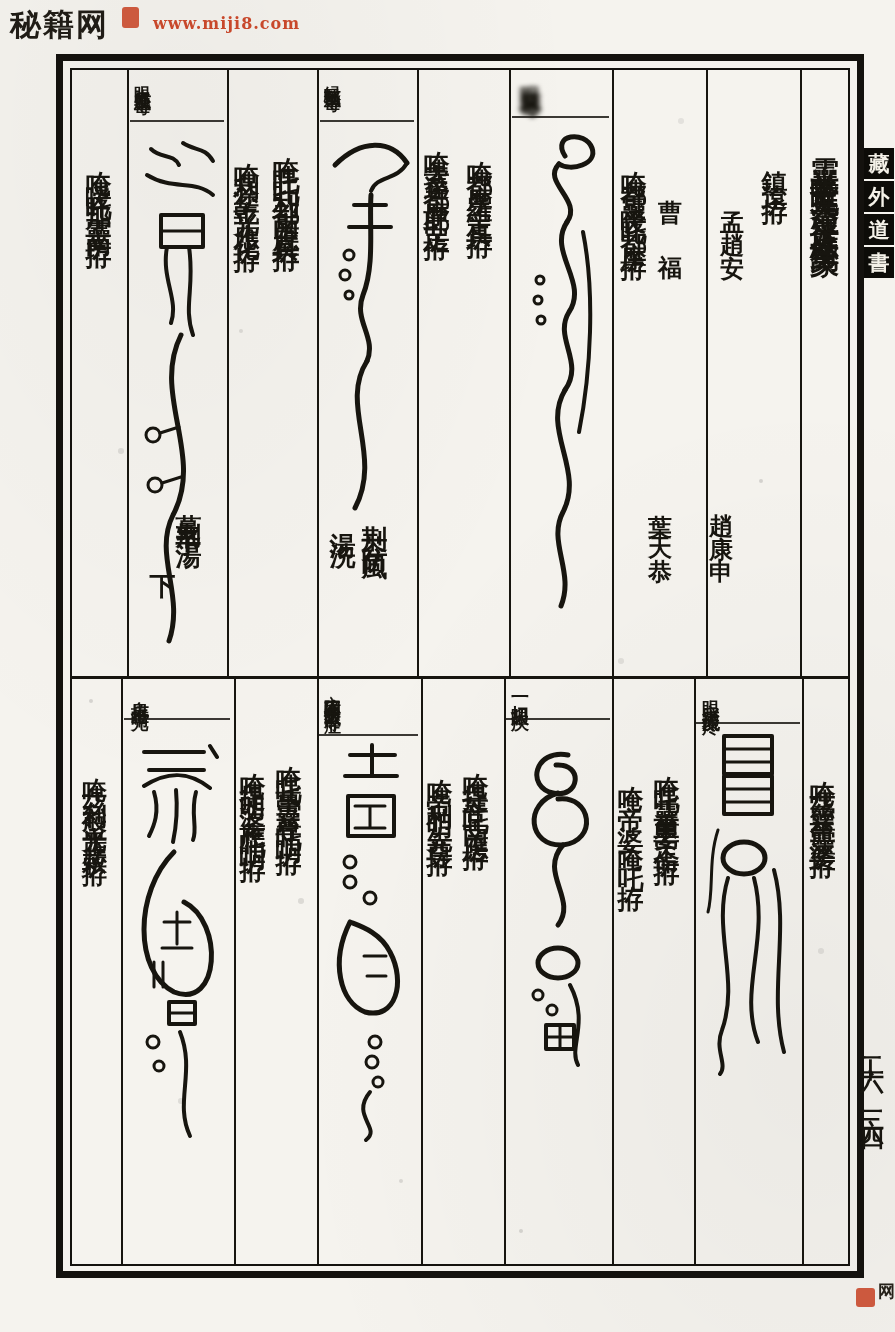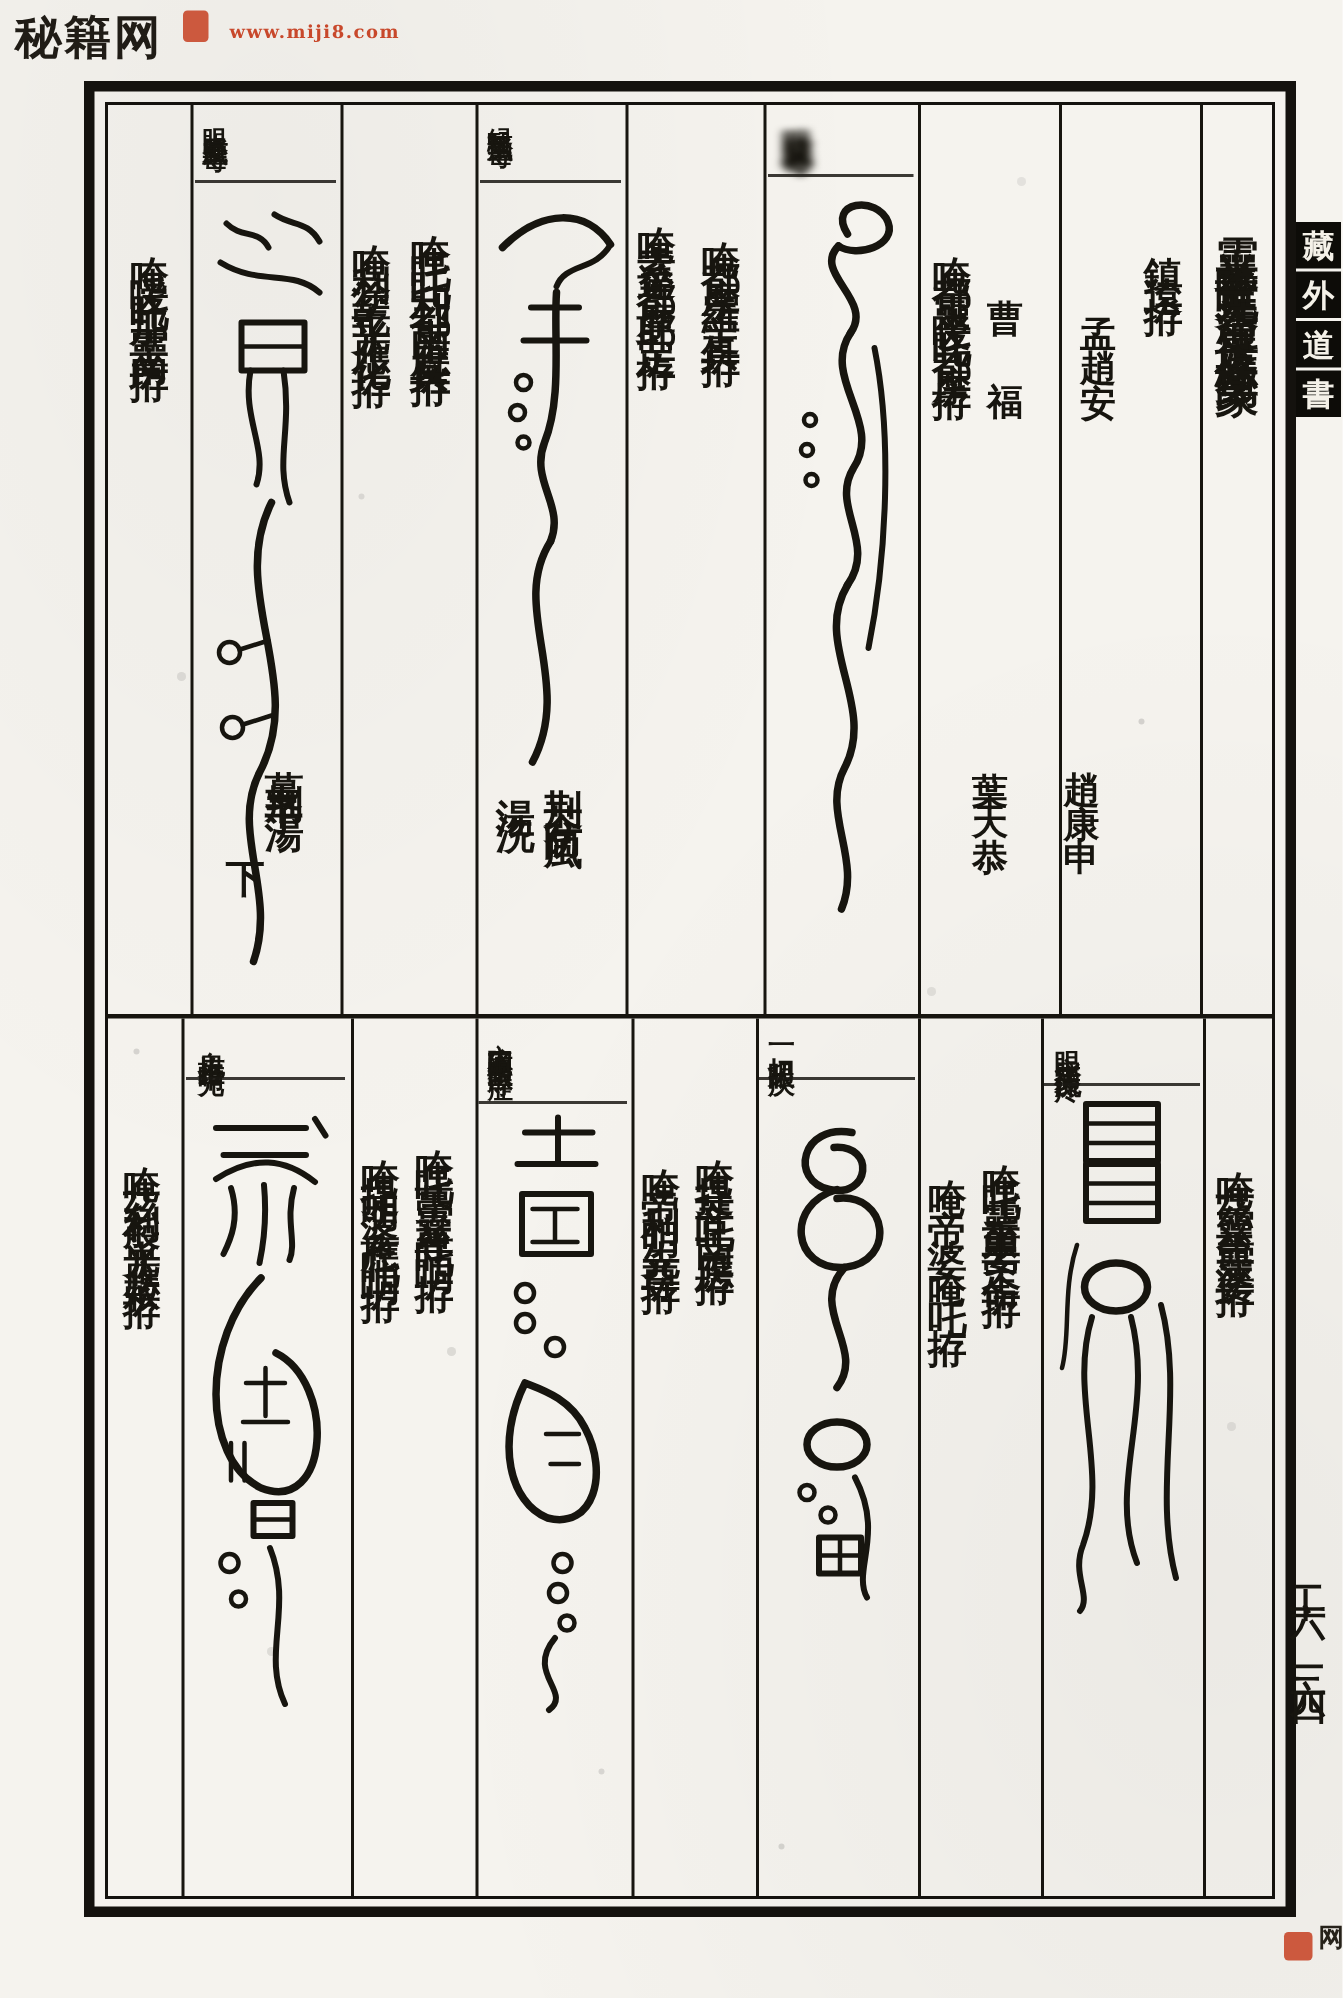--- a/index.html
+++ b/index.html
@@ -24,21 +24,21 @@
   .mantra.s9{font-size:27px;letter-spacing:11px;}
   .mantra.wide{letter-spacing:20px;}
   .name{font-size:24px;letter-spacing:22px;font-weight:600;}
   .name.wider{letter-spacing:55px;}
   .remedy{font-size:26px;letter-spacing:10px;font-weight:600;}
   .header-sm{font-size:17px;letter-spacing:3px;font-weight:700;}
   .header-row{font-size:18px;letter-spacing:4px;font-weight:700;}
   .smudge{filter:blur(2.3px);font-weight:900;transform:scaleX(1.2);transform-origin:left top;}
   
   .wm-logo{font-size:31px;font-weight:900;color:#201c16;letter-spacing:2px;font-family:"DejaVu Serif",serif;}
-  .wm-url{font-size:12px;font-weight:700;color:#c8482b;letter-spacing:1px;font-family:"DejaVu Serif",serif;}
+  .wm-url{font-size:16px;font-weight:700;color:#c8482b;letter-spacing:1px;font-family:"DejaVu Serif",serif;}
   .seal{background:#c8482b;border-radius:3px;opacity:.9;}
   
   .tab-char{width:30px;height:31px;background:#0d0c08;color:#f4f1e8;font-size:21px;font-weight:700;
             display:flex;align-items:center;justify-content:center;margin-bottom:2px;}
   .pagenum{font-size:24px;letter-spacing:9px;font-weight:600;}
   .corner-logo{writing-mode:vertical-rl;font-size:17px;font-weight:800;color:#26221a;letter-spacing:2px;}
   svg.talisman{overflow:visible;}
   svg.talisman path, svg.talisman rect, svg.talisman line, svg.talisman circle, svg.talisman ellipse{
     stroke:#17150f;fill:none;stroke-linecap:round;stroke-linejoin:round;}
   .speckles{left:0;top:0;width:2px;height:2px;border-radius:50%;background:transparent;

